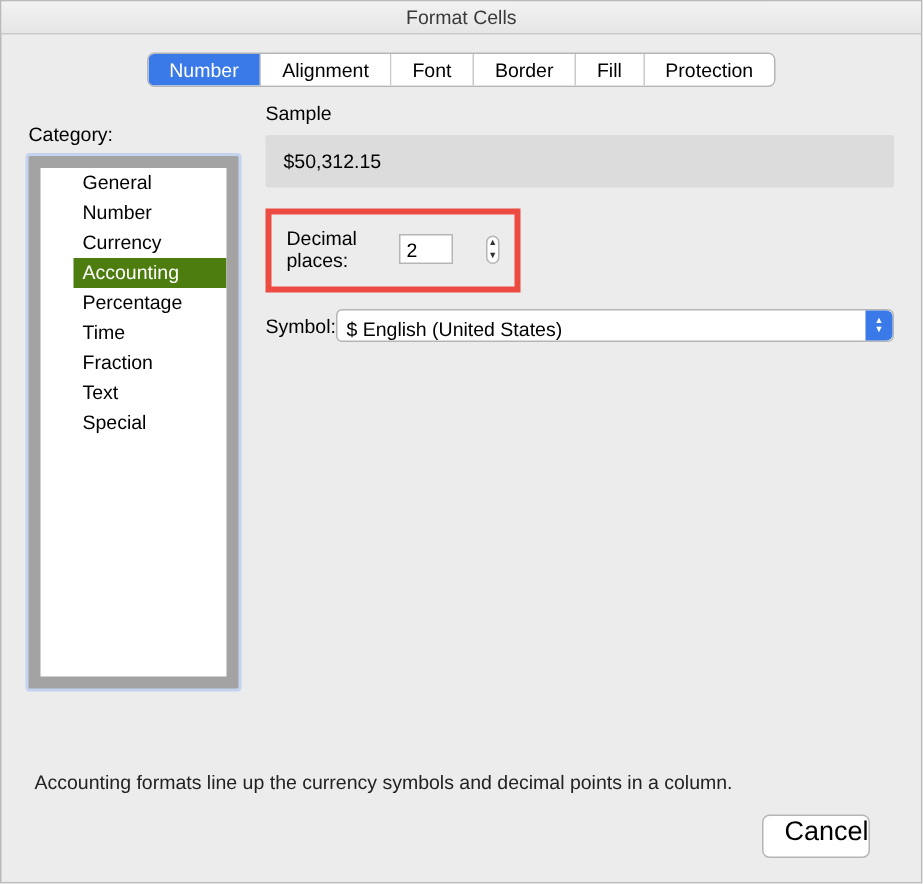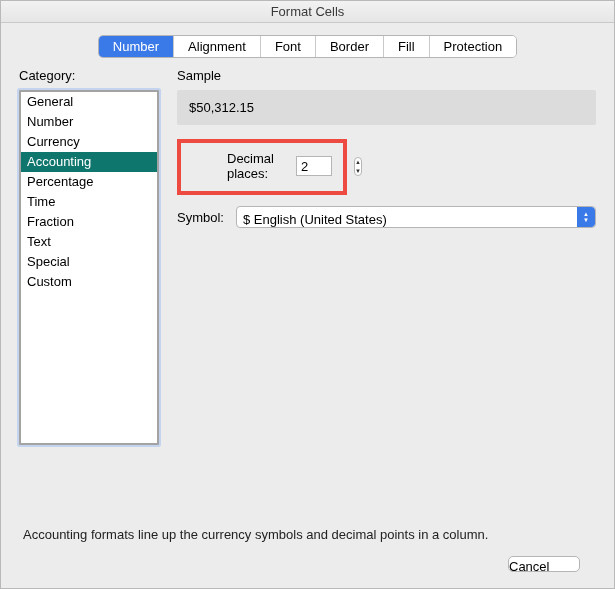--- a/index.html
+++ b/index.html
@@ -60,69 +60,70 @@
   }
   .main-area {
     display: flex;
     flex: 1;
     gap: 18px;
   }
   .col-left {
     width: 140px;
     display: flex;
     flex-direction: column;
+    margin-top: 14px;
   }
   .col-right {
     flex: 1;
     display: flex;
     flex-direction: column;
   }
   .label-row {
     font-size: 13px;
     color: #000;
     margin-bottom: 4px;
     height: 18px;
   }
   .category-list {
-    border: 2px solid #a3a3a3;
+    border: 8px solid #a3a3a3;
     background: #fff;
     border-radius: 1px;
     height: 355px;
     overflow: auto;
     box-shadow: 0 0 0 2px rgba(74,139,245,0.25);
+    padding-left: 22px;
   }
   .category-item {
     padding: 1px 6px;
     font-size: 13px;
     cursor: default;
     line-height: 18px;
   }
   .category-item.selected {
-    background: #0f766e;
+    background: #4d7c0f;
     color: #fff;
   }
   .sample-box {
     background: #dcdcdc;
     border-radius: 2px;
     padding: 10px 12px;
     font-size: 13px;
     margin-bottom: 14px;
   }
   .highlight {
     border: 4px solid #ed4a41;
     padding: 8px 10px 10px 10px;
     margin-bottom: 6px;
     width: 170px;
   }
   .field-row {
     display: flex;
     align-items: center;
     gap: 22px;
     font-size: 13px;
-    margin-left: 36px;
   }
   .num-input {
     width: 36px;
     height: 20px;
     border: 1px solid #b5b5b5;
     background: #fff;
     font-size: 13px;
     padding: 0 4px;
     text-align: left;
   }
@@ -139,21 +140,21 @@
     padding: 1px 0;
   }
   .stepper .arrow {
     font-size: 6px;
     line-height: 6px;
     color: #333;
   }
   .symbol-row {
     display: flex;
     align-items: center;
-    gap: 12px;
+    gap: 0;
     margin-top: 5px;
   }
   .select {
     flex: 1;
     height: 22px;
     background: #fff;
     border: 1px solid #b5b5b5;
     border-radius: 4px;
     display: flex;
     align-items: flex-end;
@@ -187,25 +188,25 @@
     margin: 18px 4px 14px 4px;
   }
   .footer {
     display: flex;
     justify-content: flex-end;
     gap: 12px;
     padding: 0 16px 16px 0;
   }
   .btn {
     min-width: 72px;
-    height: 16px;
+    height: 29px;
     border-radius: 5px;
-    text-align: left;
+    text-align: right;
     line-height: 20px;
-    font-size: 13px;
+    font-size: 18px;
     border: 1px solid #b5b5b5;
     background: #fff;
     cursor: default;
   }
   .btn.primary {
     background: linear-gradient(#5d9bff, #2f6fe4);
     color: #fff;
     border: 1px solid #2a65d2;
   }
 </style>
@@ -232,21 +233,20 @@
         <div class="category-list" id="catlist">
             <div class="category-item">General</div>
             <div class="category-item">Number</div>
             <div class="category-item">Currency</div>
             <div class="category-item selected">Accounting</div>
             <div class="category-item">Percentage</div>
             <div class="category-item">Time</div>
             <div class="category-item">Fraction</div>
             <div class="category-item">Text</div>
             <div class="category-item">Special</div>
-            <div class="category-item">Custom</div>
           </div>
       </div>
       <div class="col-right">
         <div class="label-row">Sample</div>
         <div class="sample-box">$50,312.15</div>
 
         <div class="highlight">
           <div class="field-row">
             <span>Decimal places:</span>
             <input class="num-input" value="2" style="">

